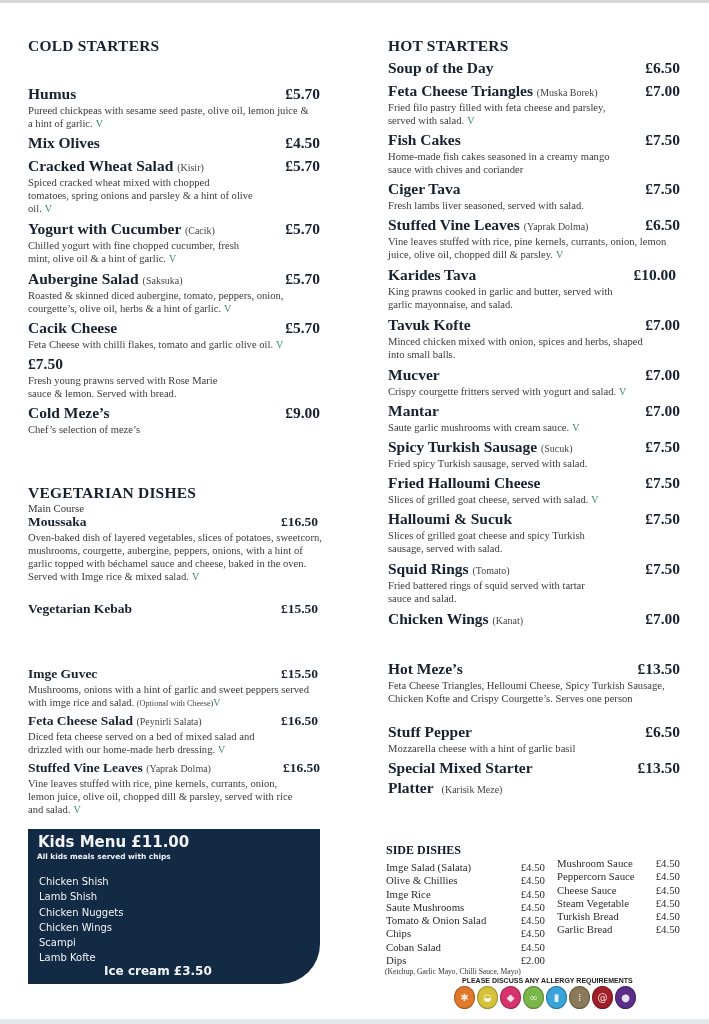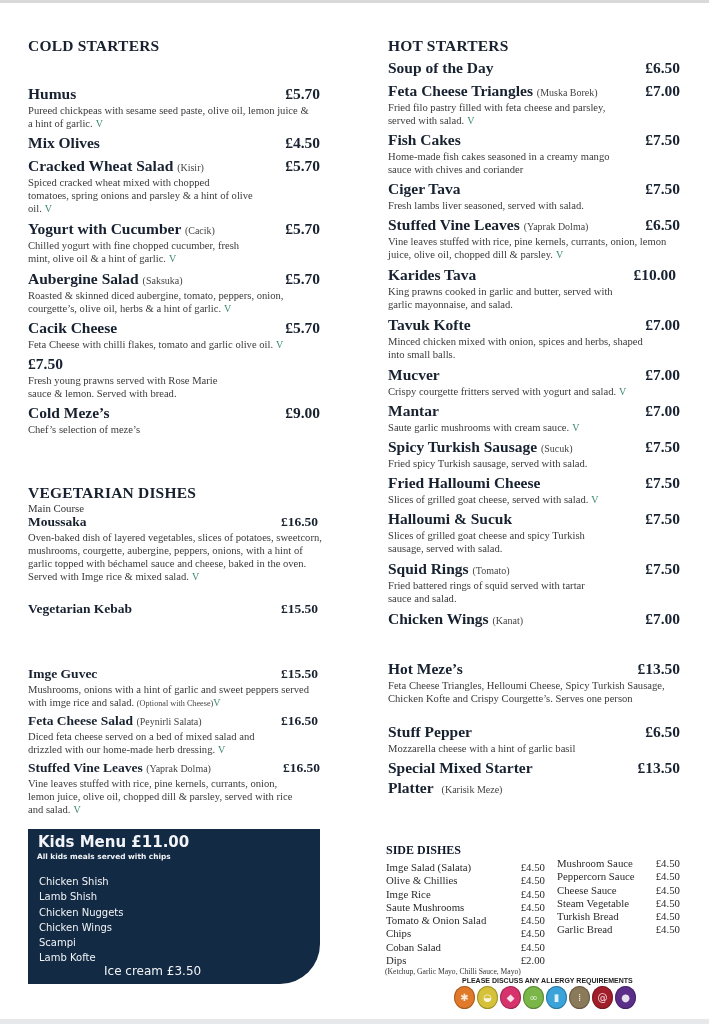--- a/index.html
+++ b/index.html
@@ -37,21 +37,21 @@
   
   .kids {
     position: absolute; left: 28px; top: 829px; width: 292px; height: 155px;
     background: #132a44; border-bottom-right-radius: 40px;
     color: #f2f4f7; font-family: "DejaVu Sans", sans-serif;
   }
   .kids-title { position: absolute; left: 10px; top: 4px; font-size: 15px; font-weight: bold; }
   .kids-sub { position: absolute; left: 9px; top: 23px; font-size: 7.4px; font-weight: bold; }
   .kids-list { position: absolute; left: 11px; top: 45px; margin: 0; padding: 0; list-style: none; }
   .kids-list li { font-size: 10px; font-weight: normal; line-height: 15.3px; }
-  .kids-ice { position: absolute; left: 76px; top: 135px; font-size: 12px; font-weight: normal; }
+  .kids-ice { position: absolute; left: 76px; top: 135px; font-size: 12px; font-weight: bold; }
 
   
   .side-title { position: absolute; left: 386px; top: 843px; font-weight: bold; font-size: 12px; color: #0f172a; }
   .side-col { position: absolute; top: 861px; }
   .side-row { display: flex; justify-content: space-between; font-size: 10.8px; line-height: 13.3px; color: #2a2a2a; }
   .side-note { position: absolute; left: 385px; top: 967px; font-size: 7.6px; color: #333; }
   .allergy-text {
     position: absolute; left: 462px; top: 977px; font-family: "Liberation Sans", sans-serif;
     font-size: 7px; font-weight: bold; color: #222;
   }

